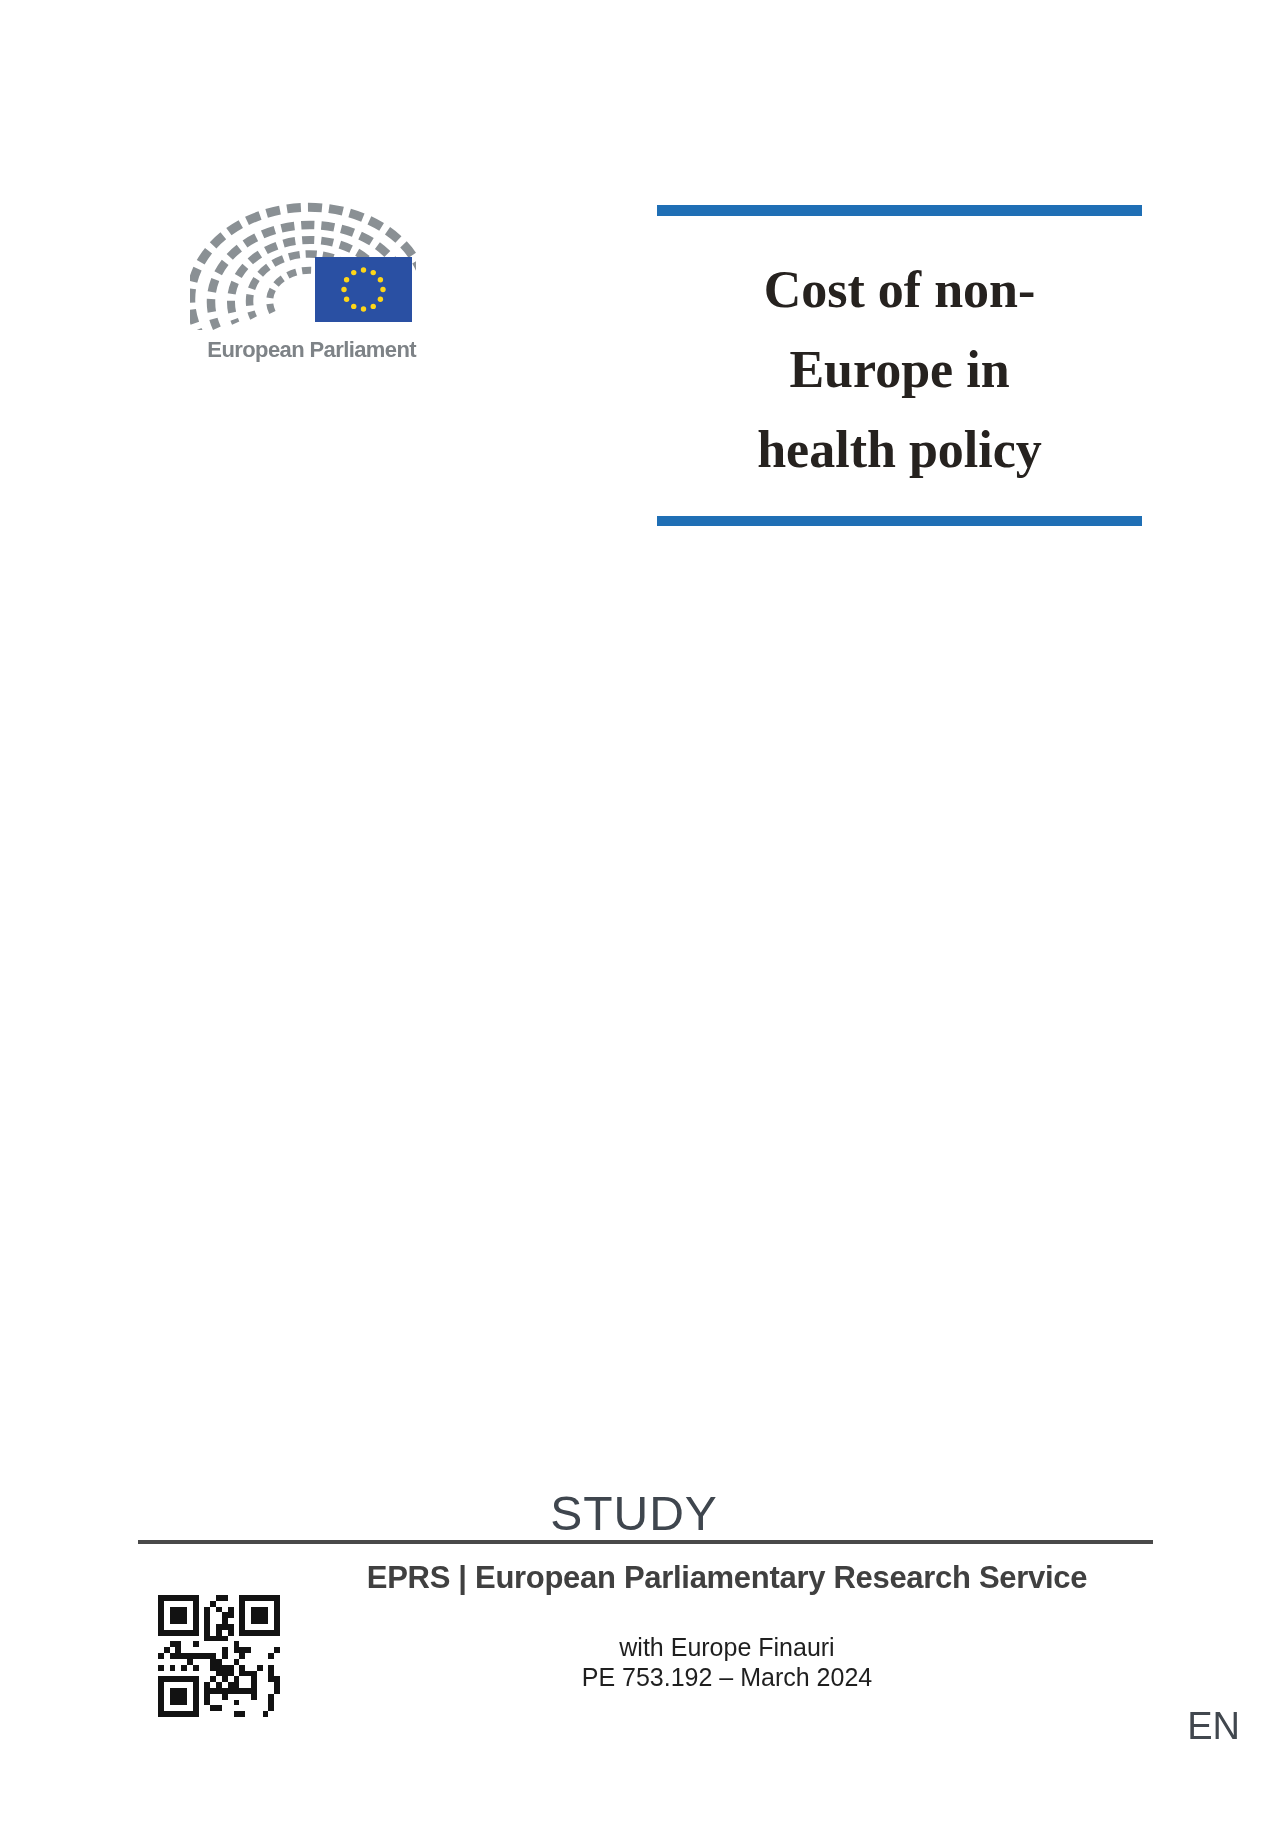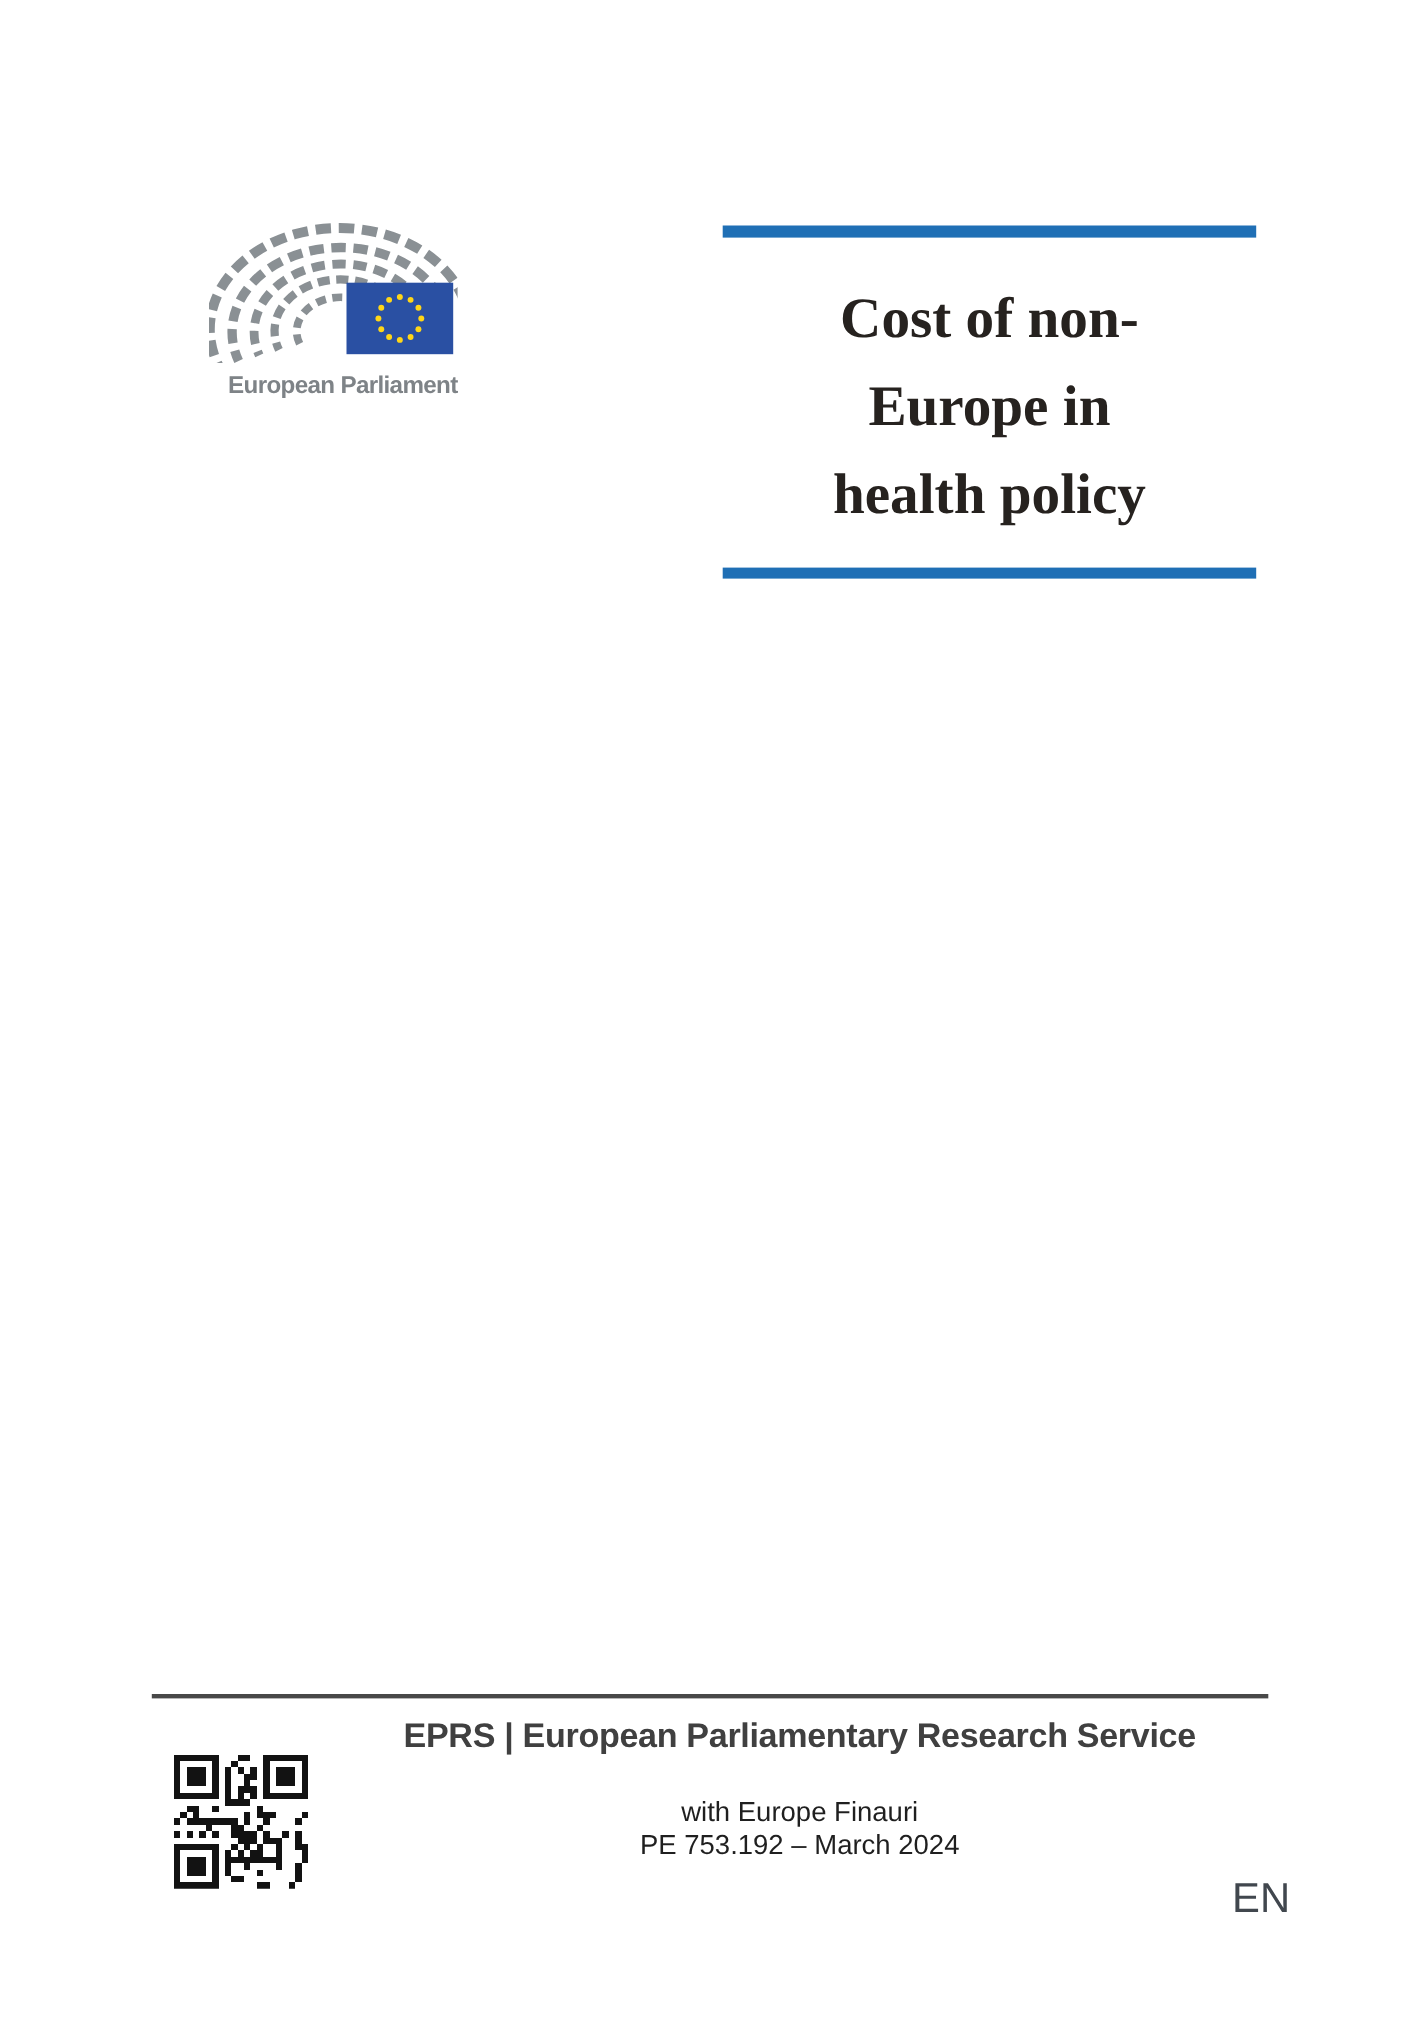--- a/index.html
+++ b/index.html
@@ -44,21 +44,21 @@
   .footer-block{position:absolute;left:172px;top:1560px;width:1110px;text-align:center;color:#1f1f1f;}
   .eprs-service-name{
     font-size:31px;line-height:36px;font-weight:bold;letter-spacing:-0.3px;
     color:#404040;margin-bottom:36px;white-space:nowrap;
   }
   .footer-line{font-size:25px;line-height:30px;white-space:nowrap;}
   .footer-line.unit{margin-top:5px;}
 
   .qr-code{position:absolute;left:158px;top:1595px;width:122px;height:122px;}
   .language-badge{
-    position:absolute;left:1120px;top:1705px;width:120px;text-align:left;
+    position:absolute;left:1120px;top:1705px;width:120px;text-align:right;
     font-size:38px;color:#41474e;
   }
 </style>
 </head>
 <body style="--accent-blue: #1f6fb5; --divider-gray: #494949; --logo-gray: #8a9094; --eu-flag-blue: #2a50a3; --star-yellow: #ffd617; --ink: #26221f;">
 
 <div class="page">
 
   <div class="logo-block">
     <svg width="226" height="130" viewBox="0 0 226 130" aria-hidden="true">
@@ -95,20 +95,21 @@
   <div class="title-block">
     <div class="title-rule top"></div>
     <h1 class="document-title">
       <span>Cost of non-</span>
       <span>Europe in</span>
       <span>health policy</span>
     </h1>
     <div class="title-rule bottom"></div>
   </div>
 
+  <div class="document-type-label">STUDY</div>
 
   <div class="footer-divider"></div>
 
   <div class="footer-block">
     <div class="eprs-service-name">EPRS | European Parliamentary Research Service</div>
     <div class="footer-line">with Europe Finauri</div>
     <div class="footer-line">PE 753.192 – March 2024</div>
   </div>
 
   <div class="qr-code">

